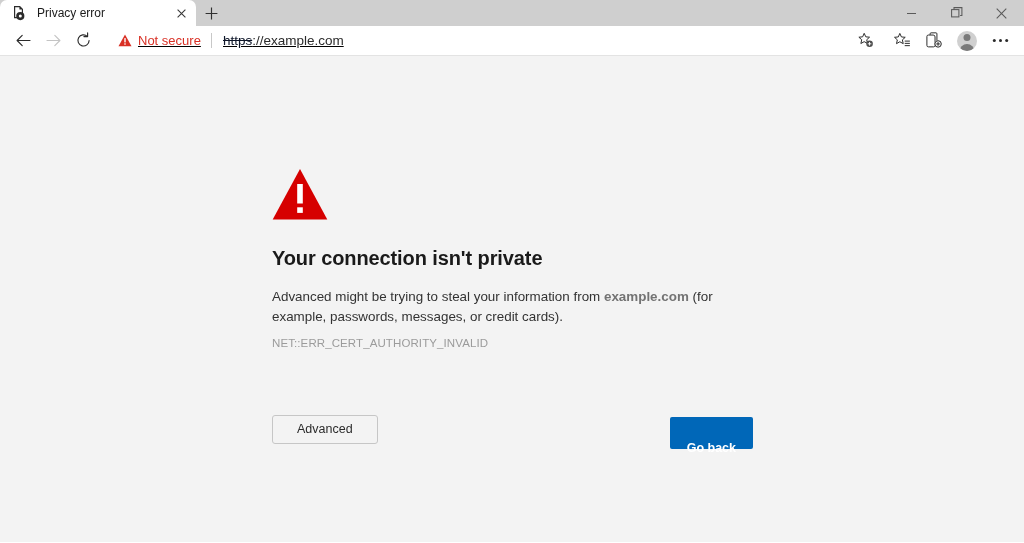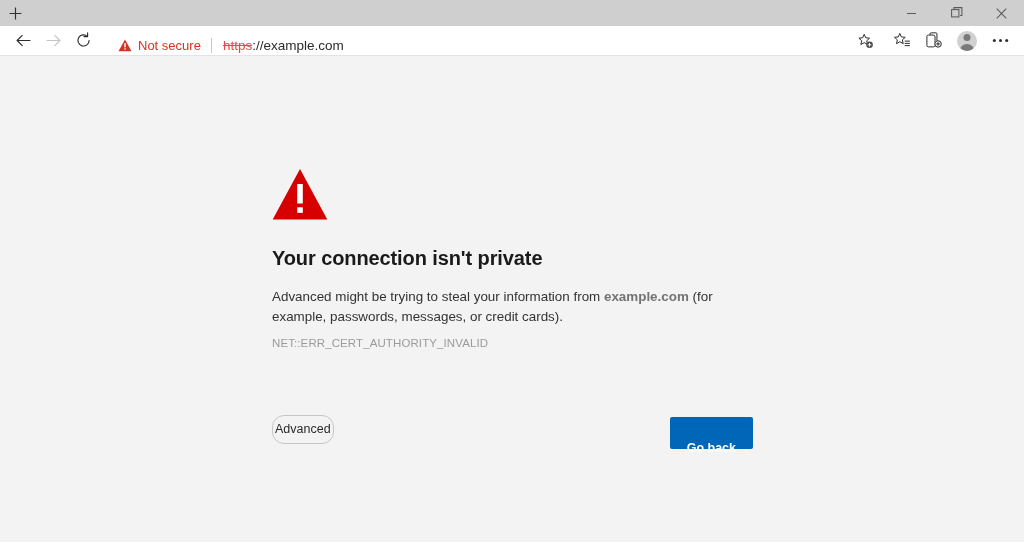--- a/index.html
+++ b/index.html
@@ -86,23 +86,24 @@
   }
   .navbtn.disabled { color: #c4c4c4; }
 
   .omnibox {
     flex: 1 1 auto;
     height: 24px;
     margin: 0 4px 0 8px;
     background: #ffffff;
     border-radius: 12px;
     display: flex;
-    align-items: flex-end;
+    align-items: center;
     padding: 0 4px 0 12px;
     min-width: 0;
+    text-decoration: underline;
   }
   .sec-badge {
     display: flex;
     align-items: center;
     gap: 6px;
     flex: 0 0 auto;
   }
   .sec-text {
     font-size: 13px;
     color: #d93025;
@@ -118,21 +119,21 @@
   .urltext {
     font-size: 13.5px;
     color: #2b2b2b;
     white-space: nowrap;
     overflow: hidden;
     text-overflow: ellipsis;
     flex: 1 1 auto;
     min-width: 0;
   }
   .urltext .scheme {
-    color: #ef4444;
+    color: #0f172a;
     text-decoration: line-through;
   }
   .omni-action {
     width: 26px; height: 22px;
     display: flex; align-items: center; justify-content: center;
     flex: 0 0 26px;
     border-radius: 4px;
     color: #2b2b2b;
   }
   .tbbtn {
@@ -213,25 +214,25 @@
     left: 272px;
     top: 359px;
     width: 481px;
     display: flex;
     align-items: flex-start;
     justify-content: space-between;
   }
   .btn-advanced {
     background: #f3f3f3;
     border: 1px solid #c6c6c6;
-    border-radius: 12px;
+    border-radius: 3px;
     color: #2b2b2b;
     font-size: 12.5px;
     font-family: "Liberation Sans", sans-serif;
-    padding: 0 2px;
+    padding: 0 24px;
     height: 29px;
     line-height: 27px;
   }
   .btn-goback {
     background: #0067b8;
     border: none;
     border-radius: 2px;
     color: #ffffff;
     font-size: 12.5px;
     font-weight: bold;
@@ -240,20 +241,35 @@
     height: 31px;
     line-height: 31px;
     margin-top: 2px;
   }
 </style>
 </head>
 <body>
 
 <div class="titlebar">
 
+  <div class="tab">
+    <span class="tab-favicon">
+      <svg width="16" height="16" viewBox="0 0 16 16">
+        <path d="M4 1 h5 l3 3 v6.2 h-1.2 V4.6 H8.4 V2.2 H4.2 V12 H6 v1.2 H3 V1 Z" fill="#2b2b2b"></path>
+        <circle cx="9.3" cy="11.1" r="4.1" fill="#2b2b2b"></circle>
+        <circle cx="9.3" cy="11.1" r="1.5" fill="#ffffff"></circle>
+      </svg>
+    </span>
+    <span class="tab-title">Privacy error</span>
+    <span class="tab-close">
+      <svg width="9" height="9" viewBox="0 0 9 9">
+        <path d="M0.6 0.6 L8.4 8.4 M8.4 0.6 L0.6 8.4" stroke="#3a3a3a" stroke-width="1.1" fill="none"></path>
+      </svg>
+    </span>
+  </div>
 
   <div class="newtab">
     <svg width="13" height="13" viewBox="0 0 13 13">
       <path d="M6.5 0.6 V12.4 M0.6 6.5 H12.4" stroke="#303030" stroke-width="1.15" fill="none"></path>
     </svg>
   </div>
 
   <div class="wincontrols">
     <div class="wincontrol">
       <svg width="11" height="11" viewBox="0 0 11 11">

